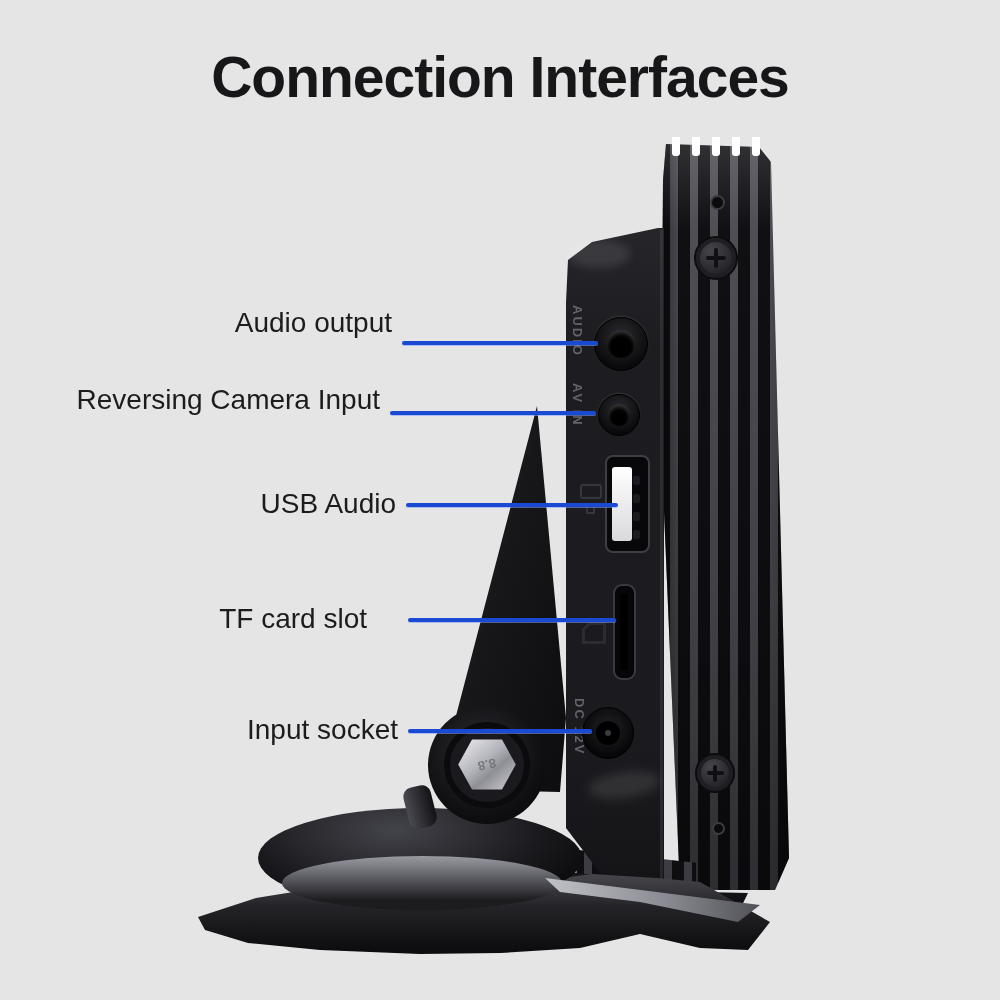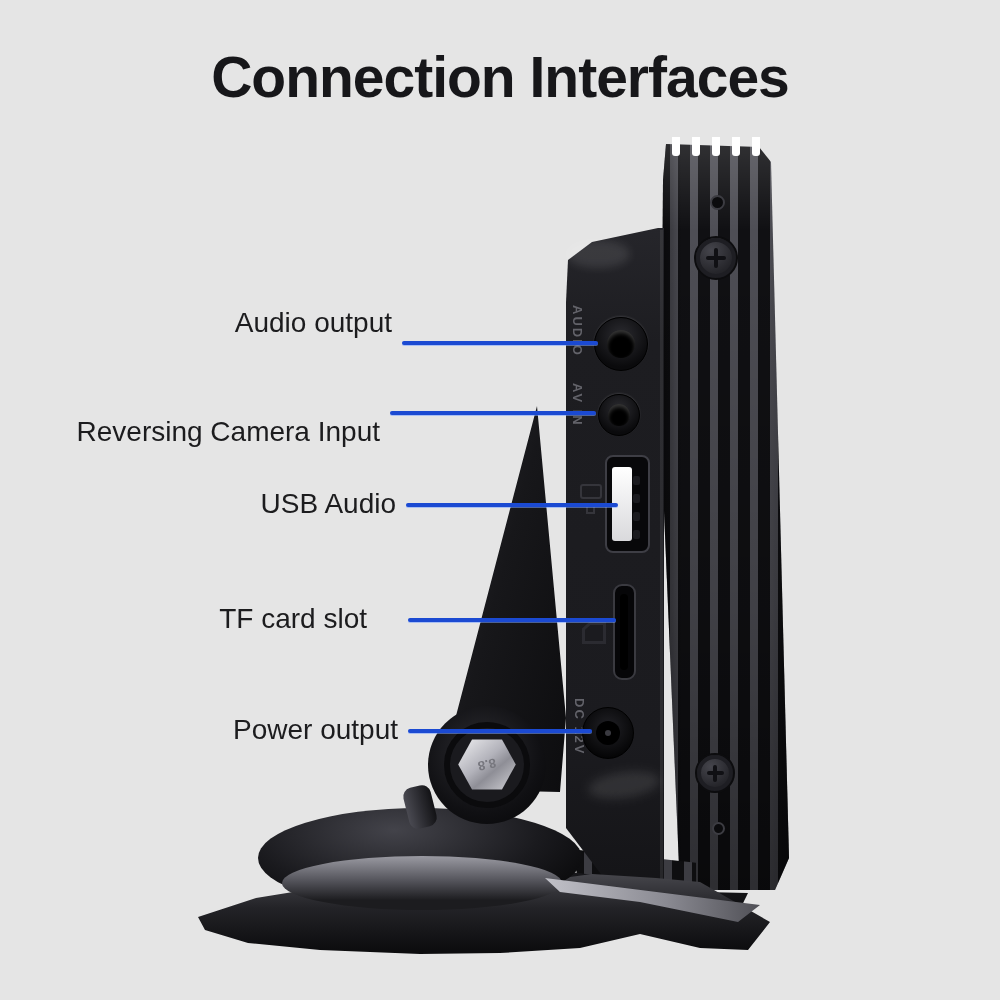--- a/index.html
+++ b/index.html
@@ -8,21 +8,21 @@
   #stage *{position:absolute;box-sizing:border-box;}
 
   
   .title{left:0;top:44px;width:1000px;text-align:center;font-size:57px;font-weight:700;
          letter-spacing:-1px;color:#17171a;}
 
   
   .callout-label{font-size:28px;font-weight:500;color:#1c1c1e;white-space:nowrap;text-align:right;}
   .callout-line{height:4px;background:#1b4ad2;border-radius:2px;box-shadow:0 1px 0 rgba(120,160,255,.55);}
   #lbl-audio{right:608px;top:307px;}   #line-audio{left:402px;top:341px;width:196px;}
-  #lbl-rev{right:620px;top:416px;text-align:center;}     #line-rev{left:390px;top:411px;width:206px;}
+  #lbl-rev{right:620px;top:384px;text-align:center;}     #line-rev{left:390px;top:411px;width:206px;}
   #lbl-usb{right:604px;top:488px;}     #line-usb{left:406px;top:503px;width:212px;}
   #lbl-tf{right:633px;top:603px;}      #line-tf{left:408px;top:618px;width:208px;}
   #lbl-pwr{right:602px;top:714px;}     #line-pwr{left:408px;top:729px;width:184px;}
 
   
   .back-panel{left:658px;top:140px;width:134px;height:754px;
     clip-path:polygon(8px 4px,101px 7px,113px 22px,131px 718px,117px 750px,22px 750px,3px 300px,5px 40px);
     background:repeating-linear-gradient(90deg,#101013 0px,#101013 12px,#4e4e55 12px,#4e4e55 20px);}
   .back-shade{left:658px;top:140px;width:134px;height:754px;
     clip-path:polygon(8px 4px,101px 7px,113px 22px,131px 718px,117px 750px,22px 750px,3px 300px,5px 40px);
@@ -195,15 +195,15 @@
   <div class="callout-line" id="line-audio"></div>
   <div class="callout-line" id="line-rev"></div>
   <div class="callout-line" id="line-usb"></div>
   <div class="callout-line" id="line-tf"></div>
   <div class="callout-line" id="line-pwr"></div>
 
   <div class="callout-label" id="lbl-audio">Audio output</div>
   <div class="callout-label" id="lbl-rev">Reversing Camera Input</div>
   <div class="callout-label" id="lbl-usb">USB Audio</div>
   <div class="callout-label" id="lbl-tf">TF card slot</div>
-  <div class="callout-label" id="lbl-pwr">Power output</div>
+  <div class="callout-label" id="lbl-pwr">Input socket</div>
 
 </div>
 
 </body></html>

